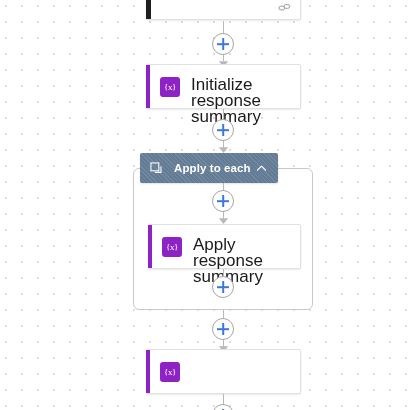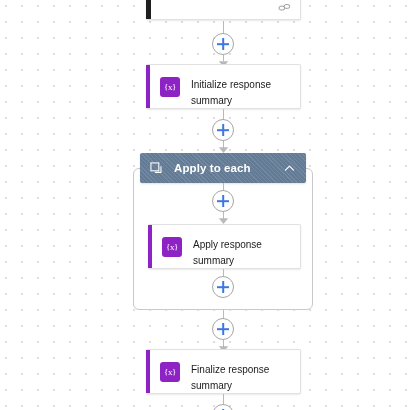--- a/index.html
+++ b/index.html
@@ -107,21 +107,21 @@
     line-height: 20px;
     text-align: center;
     font-family: "Liberation Serif", serif;
     letter-spacing: -0.3px;
   }
   .card-title {
     position: absolute;
     left: 45px;
     right: 8px;
     top: 12px;
-    font-size: 10px;
+    font-size: 17px;
     line-height: 16px;
     color: #1b1a19;
     font-weight: 400;
   }
 
   
   #scope-container {
     position: absolute;
     left: 133px;
     top: 168px;
@@ -129,21 +129,21 @@
     height: 142px;
     box-sizing: border-box;
     background: #ffffff;
     border: 1px solid #c9c9c9;
     border-radius: 6px;
   }
   #scope-header {
     position: absolute;
     left: 140px;
     top: 153px;
-    width: 166px;
+    width: 138px;
     height: 30px;
     box-sizing: border-box;
     border-radius: 2px;
     background-color: #67809a;
     background-image:
       repeating-linear-gradient(45deg, rgba(255,255,255,0.07) 0 1px, rgba(0,0,0,0.04) 1px 3px);
     display: flex;
     align-items: center;
     color: #ffffff;
     cursor: pointer;
@@ -281,19 +281,18 @@
   <div class="conn" style="top:340px;height:7px;"></div>
   <div class="arrowhead" style="top:343px;">
     <svg viewBox="0 0 11 9" width="11" height="9">
         <path d="M5.5 9 L0.8 3.2 L10.2 3.2 Z" fill="#b9b9b9"></path>
       </svg>
   </div>
 
   <div class="card" style="left:146px;top:349px;width:155px;height:45px;">
     <div class="accent"></div>
     <div class="var-icon">{x}</div>
-    <div class="card-title">Finalize response summary</div>
   </div>
 
   <div class="conn" style="top:394px;height:12px;"></div>
   <div class="plus-btn" style="top:404px;"></div>
 
 </div>
 
 </body></html>

